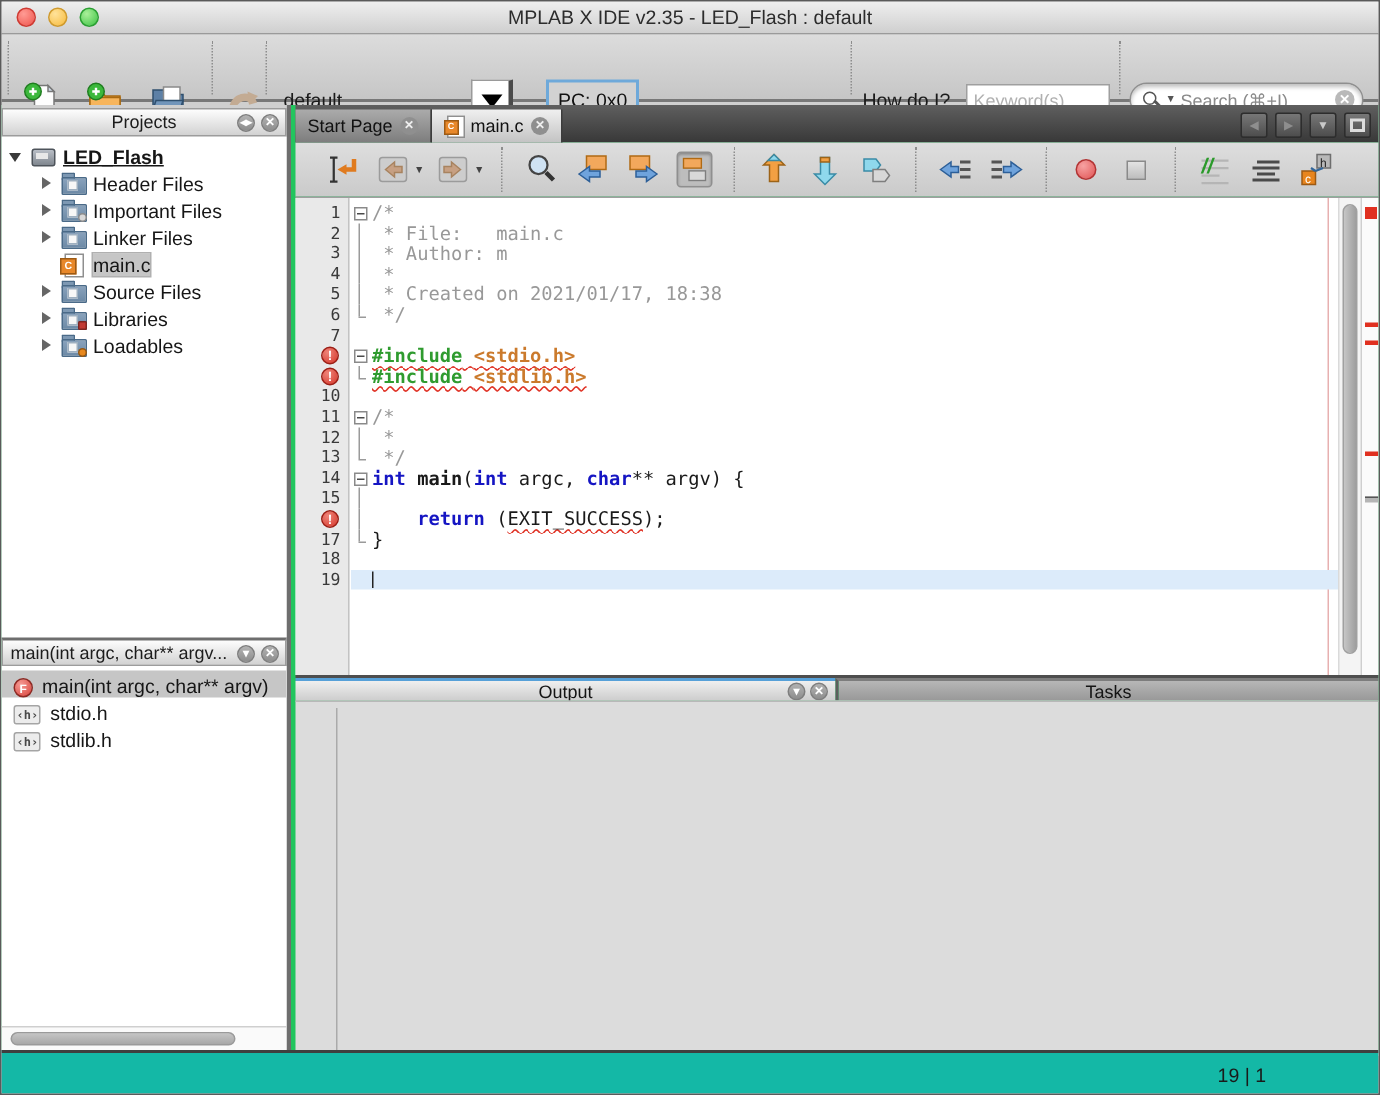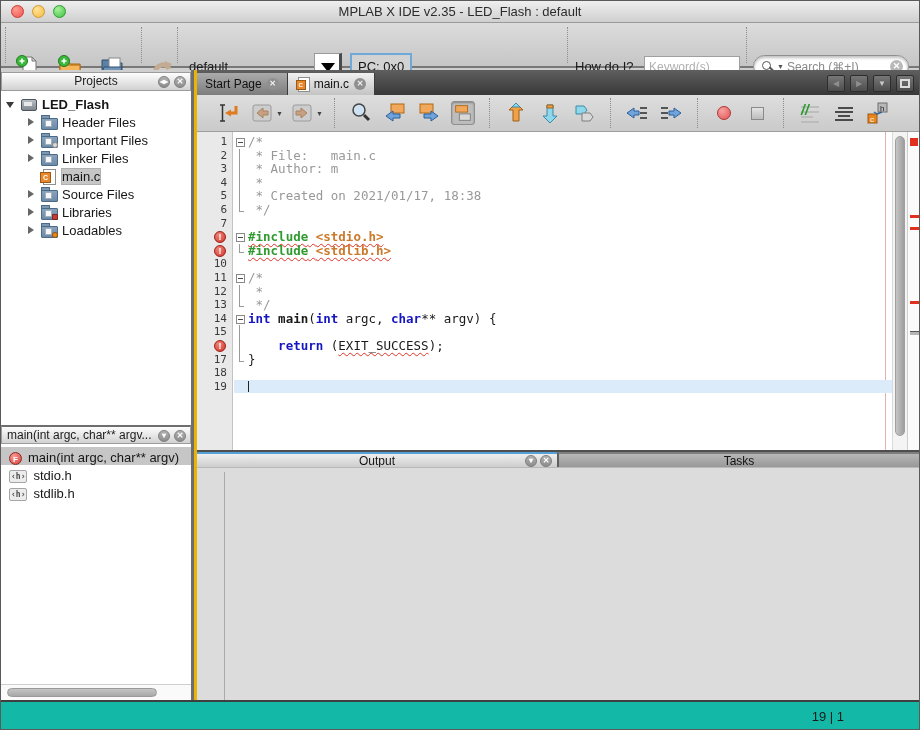--- a/index.html
+++ b/index.html
@@ -42,21 +42,21 @@
   .mag::after { content:''; position:absolute; left:8px; top:8px; width:5px; height:1.5px;
     background:#555; transform:rotate(45deg); }
   .magcaret { font-size:7px; color:#555; margin-right:3px; }
   .clearx { width:13px; height:13px; border-radius:50%; background:#b9b9b9; color:#fff;
     font:bold 9px/13px "Liberation Sans", sans-serif; text-align:center; flex:none; }
 
   
   .tbtn svg { width:100%; height:100%; }
 
   
-  .main { position:absolute; top:69px; left:0; right:0; bottom:29px; background:#eab308; }
+  .main { position:absolute; top:69px; left:0; right:0; bottom:29px; background:#22c55e; }
   .leftcol { position:absolute; left:0; top:0; width:193px; bottom:0; background:#fff; border-right:3px solid #6e6e6e; }
   .rightcol { position:absolute; left:196px; right:0; top:0; bottom:0; }
 
   
   .phead { height:19px; background:linear-gradient(#fdfdfd,#d2d2d2); border:1px solid #9c9c9c;
     font-size:12px; color:#1c1c1c; position:relative; line-height:17px; }
   .phead .ptitle { text-align:center; }
   .phead .ptitle.left { text-align:left; padding-left:5px; padding-right:32px; overflow:hidden; white-space:nowrap; }
   .pbtns { position:absolute; right:4px; top:3px; display:flex; gap:4px; }
   .circ { width:12px; height:12px; border-radius:50%; background:linear-gradient(#b2b2b2,#8d8d8d);
@@ -235,21 +235,21 @@
     <div class="tsep" style="left:140px"></div>
     <div class="tbtn" style="left:148px">
       <svg viewBox="0 0 26 26">
           <path d="M6 20 c0 -10 12 -12 14 -5" fill="none" stroke="#c3ab93" stroke-width="5"></path>
           <path d="M23 10 l-6 6 -1 -9 z" fill="#c3ab93"></path>
         </svg>
     </div>
     <div class="tsep" style="left:176px"></div>
     <span class="tlabel" style="left:188px">default</span>
     <div class="drop-black"></div>
-    <div class="bluebox" style="left:349px">PC: 0x0</div>
+    <div class="bluebox" style="left:363px">PC: 0x0</div>
     <div class="tsep" style="left:566px"></div>
     <span class="tlabel" style="left:574px">How do I?</span>
     <input class="kwinput" type="text" placeholder="Keyword(s)" style="">
     <div class="tsep" style="left:745px"></div>
     <div class="searchpill">
       <span class="mag"></span>
       <span class="magcaret">▼</span>
       <input type="text" placeholder="Search (⌘+I)" style="">
       <span class="clearx">✕</span>
     </div>
@@ -260,21 +260,21 @@
     <div class="leftcol">
       <div style="height:2px;background:#cfcfcf"></div>
       <div class="phead">
         <div class="ptitle">Projects</div>
         <div class="pbtns">
           <span class="circ">◂▸</span>
           <span class="circ">✕</span>
         </div>
       </div>
       <div class="tree">
-          <div class="tree-row" style="padding-left: 4px;">
+          <div class="tree-row" style="padding-left: 4px; text-decoration: underline;">
             <span class="tw open"></span>
             <span class="ticon i-chip"></span>
             <span class="tlab b">LED_Flash</span>
           </div>
           <div class="tree-row" style="padding-left: 24px;">
             <span class="tw closed"></span>
             <span class="ticon i-folder">
               <span class="fdoc"></span>
             </span>
             <span class="tlab">Header Files</span>

